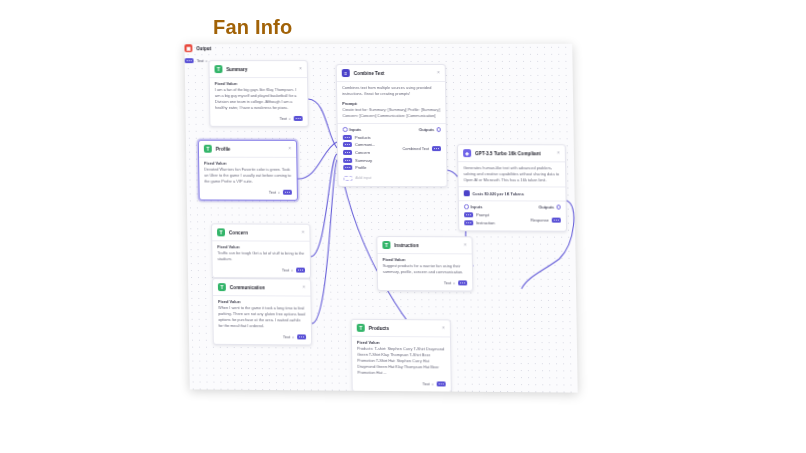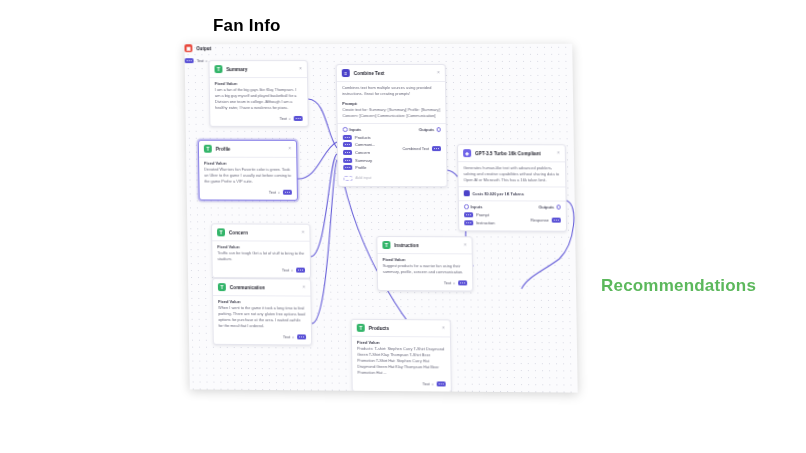--- a/index.html
+++ b/index.html
@@ -6,21 +6,21 @@
   html, body {
     width: 806px; height: 453px;
     background: #ffffff;
     font-family: "Liberation Sans", sans-serif;
     overflow: hidden;
   }
   #root { position: relative; width: 806px; height: 453px; background: #fff; }
 
   
   .annot { position: absolute; font-weight: bold; letter-spacing: .2px; white-space: nowrap; }
-  #label-fan-info      { left: 213px; top: 16px;  font-size: 17px; color: #000000; }
+  #label-fan-info      { left: 213px; top: 16px;  font-size: 20px; color: #a16207; }
   #label-recs          { left: 601px; top: 276px; font-size: 17px; color: #5cb85c; }
   #label-team-products { left: 337px; top: 415px; font-size: 17px; color: #4a94e8; }
 
   
   #canvas-wrap {
     position: absolute; left: 186px; top: 44px; width: 388px; height: 347px;
     transform: perspective(1400px) rotateY(-2.2deg) rotateZ(-0.9deg) skewY(1.1deg);
     transform-origin: 50% 50%;
     box-shadow: 0 2px 10px rgba(0,0,0,.18);
   }
@@ -99,21 +99,20 @@
   .out-head { display: flex; align-items: center; gap: 4px; }
   .out-title { font-size: 4.6px; font-weight: bold; color: #23232e; }
   .out-foot { display: flex; align-items: center; gap: 3px; margin-top: 6px; }
 </style>
 </head>
 <body>
 
 <div id="root">
 
   <div class="annot" id="label-fan-info">Fan Info</div>
-  <div class="annot" id="label-recs">Recommendations</div>
 
   <div id="canvas-wrap">
   <div id="canvas">
 
     <svg id="edges" viewBox="0 0 388 347" preserveAspectRatio="none">
       <path d="M124,55 C142,56 142,92 152,104"></path>
       <path d="M112,135 C132,136 138,104 152,98"></path>
       <path d="M124,213 C140,212 144,112 152,110"></path>
       <path d="M124,280 C142,278 146,120 152,116"></path>
       <path d="M256,312 C226,300 170,210 155,122"></path>

